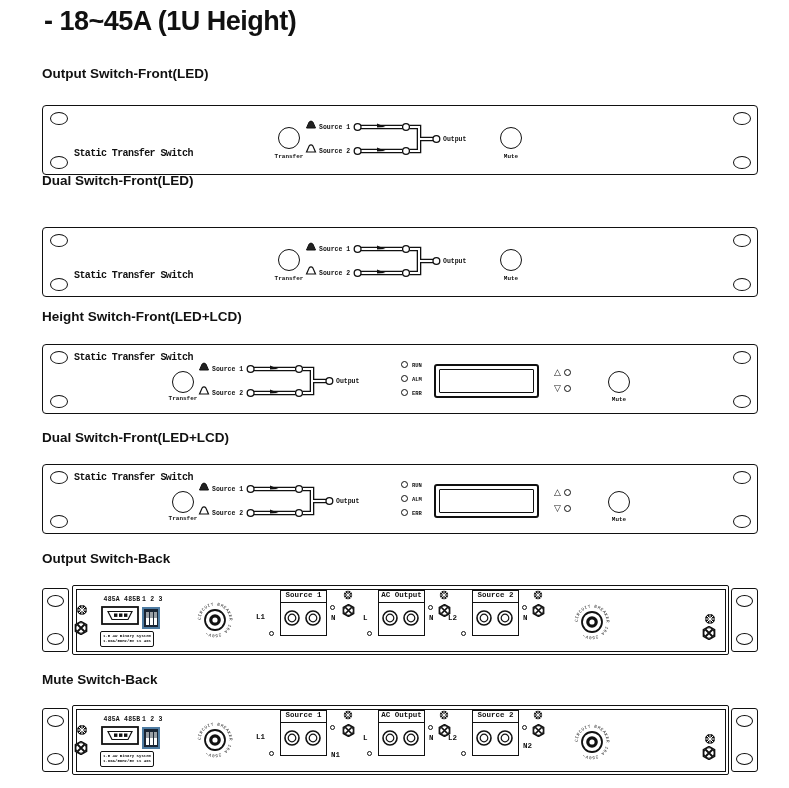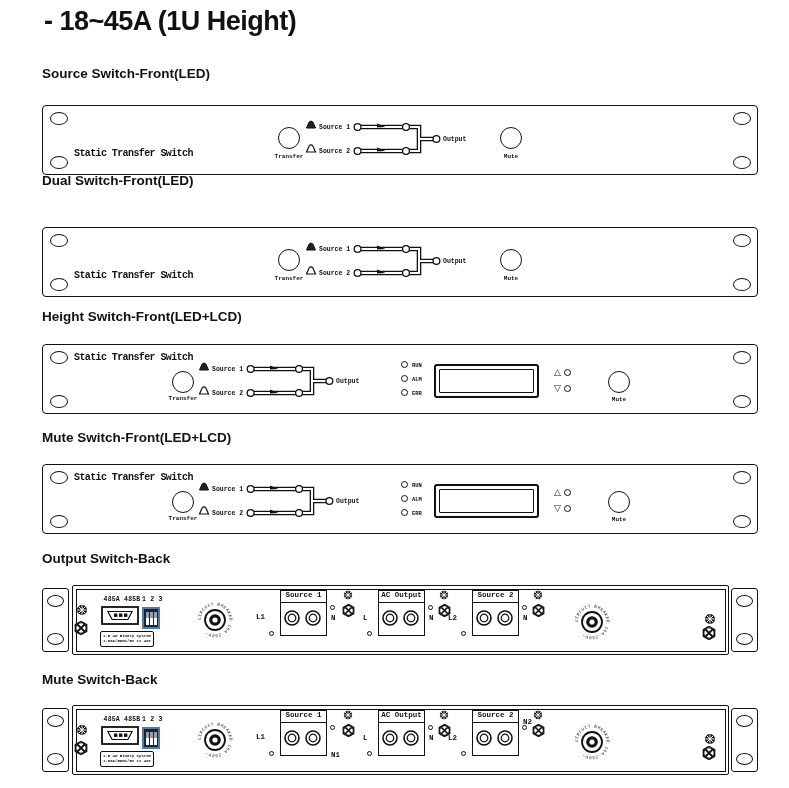--- a/index.html
+++ b/index.html
@@ -69,24 +69,24 @@
         <path d="M0.5,8 L3,2.2 Q5,-0.3 7,2.2 L9.5,8 Z" fill="#222" stroke="#111" stroke-width="1"></path>
       </g>
     <g id="lampOff">
         <path d="M0.5,8 L3,2.2 Q5,-0.3 7,2.2 L9.5,8 Z" fill="none" stroke="#111" stroke-width="1.2"></path>
       </g>
   </defs>
 </svg>
 
 <div class="title">- 18~45A (1U Height)</div>
 
-<div class="sec" style="top:66px">Source Switch-Front(LED)</div>
+<div class="sec" style="top:66px">Output Switch-Front(LED)</div>
 <div class="sec" style="top:173px">Dual Switch-Front(LED)</div>
 <div class="sec" style="top:309px">Height Switch-Front(LED+LCD)</div>
-<div class="sec" style="top:430px">Mute Switch-Front(LED+LCD)</div>
+<div class="sec" style="top:430px">Dual Switch-Front(LED+LCD)</div>
 <div class="sec" style="top:551px">Output Switch-Back</div>
 <div class="sec" style="top:672px">Mute Switch-Back</div>
 
 <div class="panel front" style="top:105px">
   <i class="oval" style="left:7px;top:6px"></i>
   <i class="oval" style="left:7px;top:50px"></i>
   <i class="oval" style="left:690px;top:6px"></i>
   <i class="oval" style="left:690px;top:50px"></i>
   <div class="brand" style="left:31px;top:42px">Static Transfer Switch</div>
   <div class="knob" style="left:235px;top:21px"></div>
@@ -433,21 +433,21 @@
     <div class="term-body">
       <svg style="position:absolute;left:3px;top:7px" width="16" height="16" viewBox="-8 -8 16 16">
           <use href="#term"></use>
         </svg>
       <svg style="position:absolute;left:24px;top:7px" width="16" height="16" viewBox="-8 -8 16 16">
           <use href="#term"></use>
         </svg>
     </div>
   </div>
   <i class="hole" style="left:480px;top:20px"></i>
-  <div class="tiny" style="left:481px;top:13px">N2</div>
+  <div class="tiny" style="left:481px;top:37px">N2</div>
   <svg class="sprite" style="left:491px;top:5px" width="10" height="10" viewBox="-6 -6 12 12">
       <use href="#screwA"></use>
     </svg>
   <svg class="sprite" style="left:490px;top:19px" width="13" height="13" viewBox="-6 -6 12 12">
       <use href="#screwB"></use>
     </svg>
   <svg class="sprite" style="left:528px;top:15px" width="44" height="44" viewBox="-22 -22 44 44">
     <use href="#breakerCore"></use>
     <text class="ring-text"><textPath href="#ringPath">CIRCUIT BREAKER 16A 250V~</textPath></text>
   </svg>

